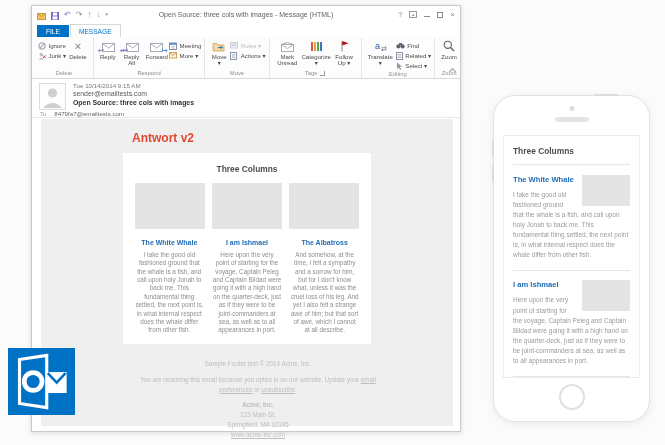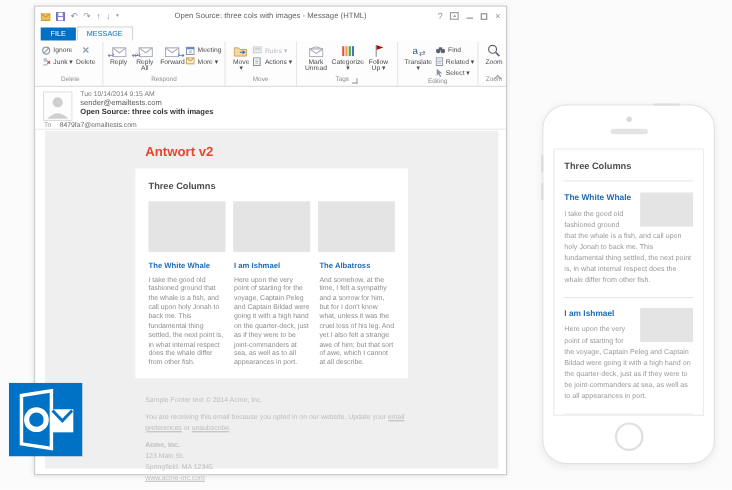--- a/index.html
+++ b/index.html
@@ -49,21 +49,21 @@
               border-left:1px solid #9a9a9a; border-top:1px solid #9a9a9a; transform:rotate(45deg); }
 
   .mailhead { position:relative; height:39px; border-bottom:1px solid #e8e8e8; background:#fff; }
   .avatar { position:absolute; left:7px; top:4px; }
   .mh-date { position:absolute; left:41px; top:3px; font-size:6.2px; color:#7b7b7b; }
   .mh-sender { position:absolute; left:41px; top:11px; font-size:6.9px; color:#5a5a5a; }
   .mh-subj { position:absolute; left:41px; top:20px; font-size:6.9px; font-weight:bold; color:#333; }
   .mh-to { position:absolute; left:8px; top:31px; font-size:6.2px; color:#999; }
   .mh-to .rcpt { color:#666; margin-left:6px; }
 
-  .bodywrap { position:absolute; left:9px; right:7px; top:113px; bottom:5px; background:#efefef; }
+  .bodywrap { position:absolute; left:9px; right:7px; top:113px; bottom:5px; background:#efefef;text-align:center; }
   .mail-title { position:absolute; left:91px; top:12px; font-size:12px; font-weight:bold; color:#e2492f; }
   .card { position:absolute; left:82px; top:34px; width:248px; height:191px; background:#fff; padding:11px 12px; }
   .card-h { font-size:8.4px; font-weight:bold; color:#4d4d4d; margin-bottom:9px; }
   .imgrow { display:flex; justify-content:space-between; margin-bottom:10px; }
   .ph { width:70px; height:46px; background:#e4e4e4; }
   .cols { display:flex; gap:9px; }
   .col { flex:1; min-width:0; }
   .col .ch { font-size:7px; font-weight:bold; color:#1f6db6; margin:0 0 5px; }
   .col .ct { font-size:6.3px; line-height:1.33; color:#8e8e8e; margin:0; }
 

